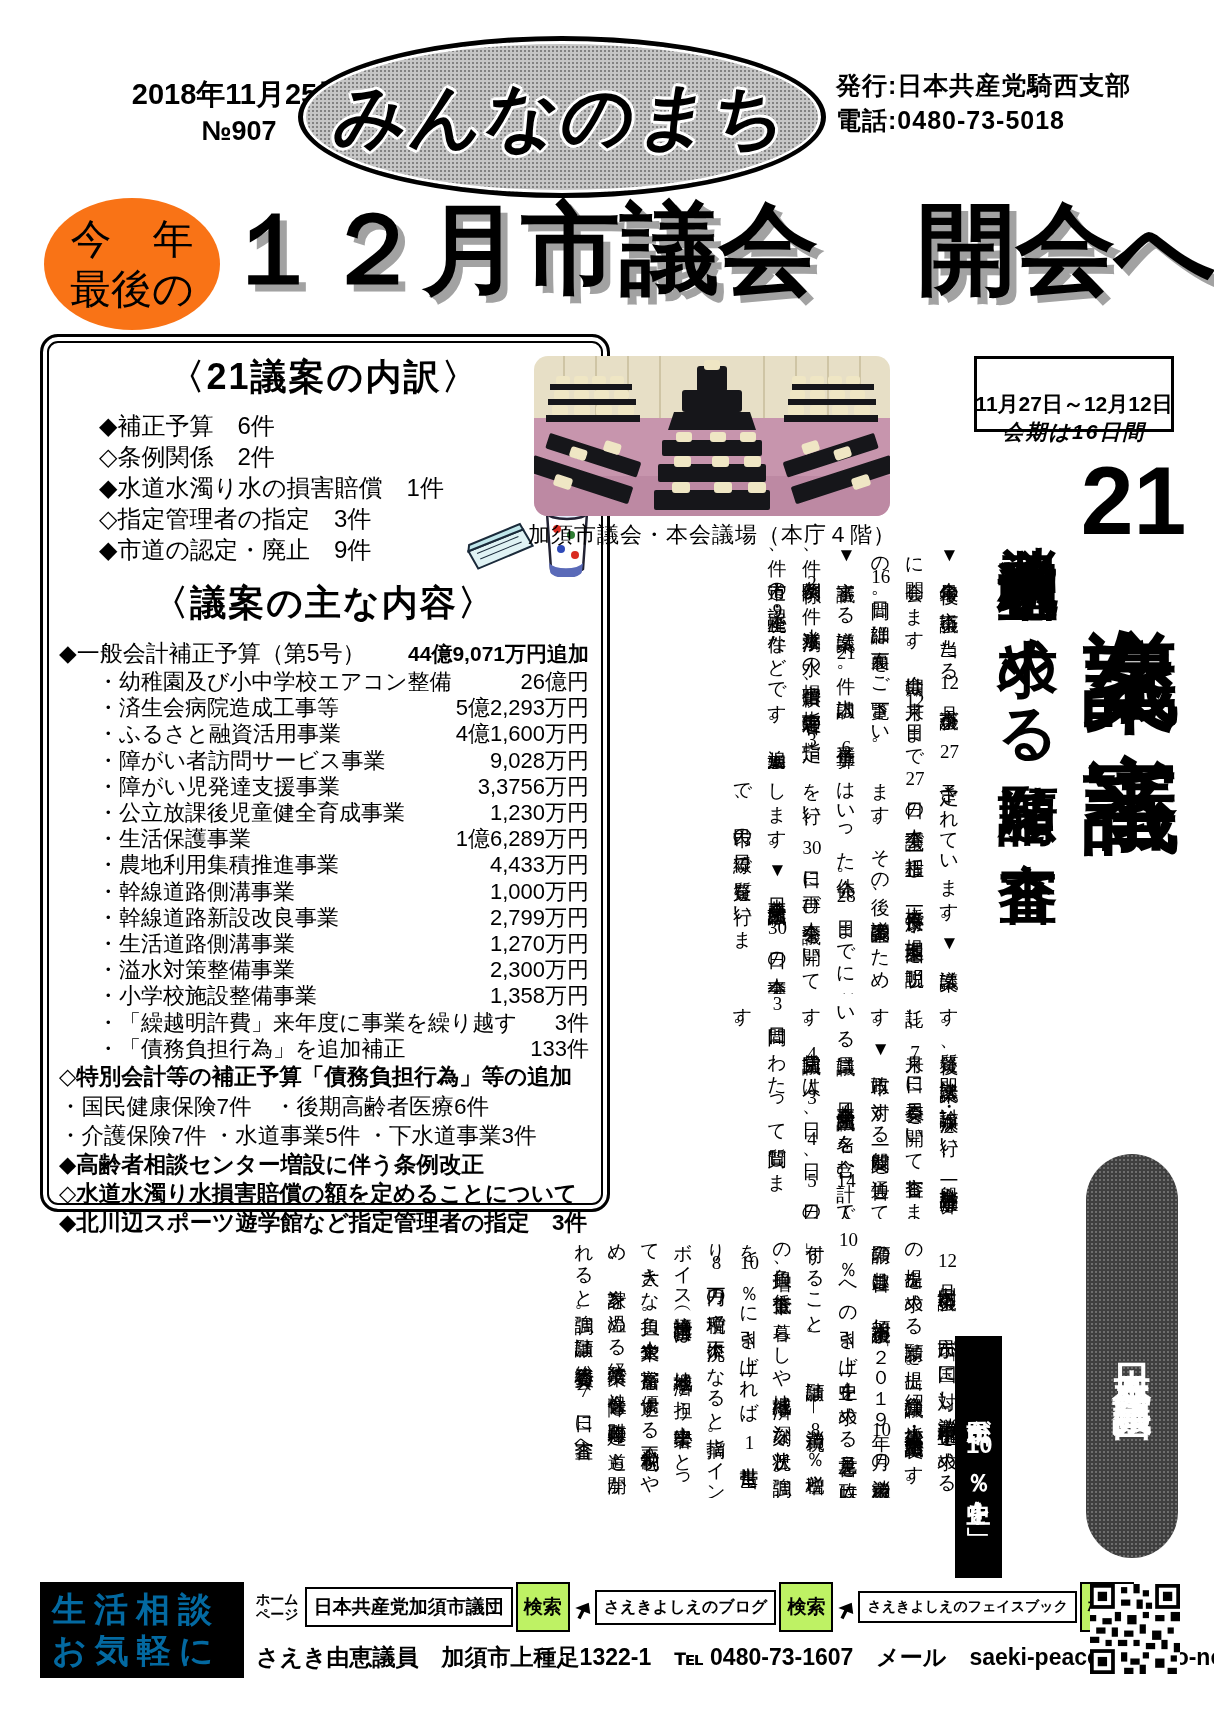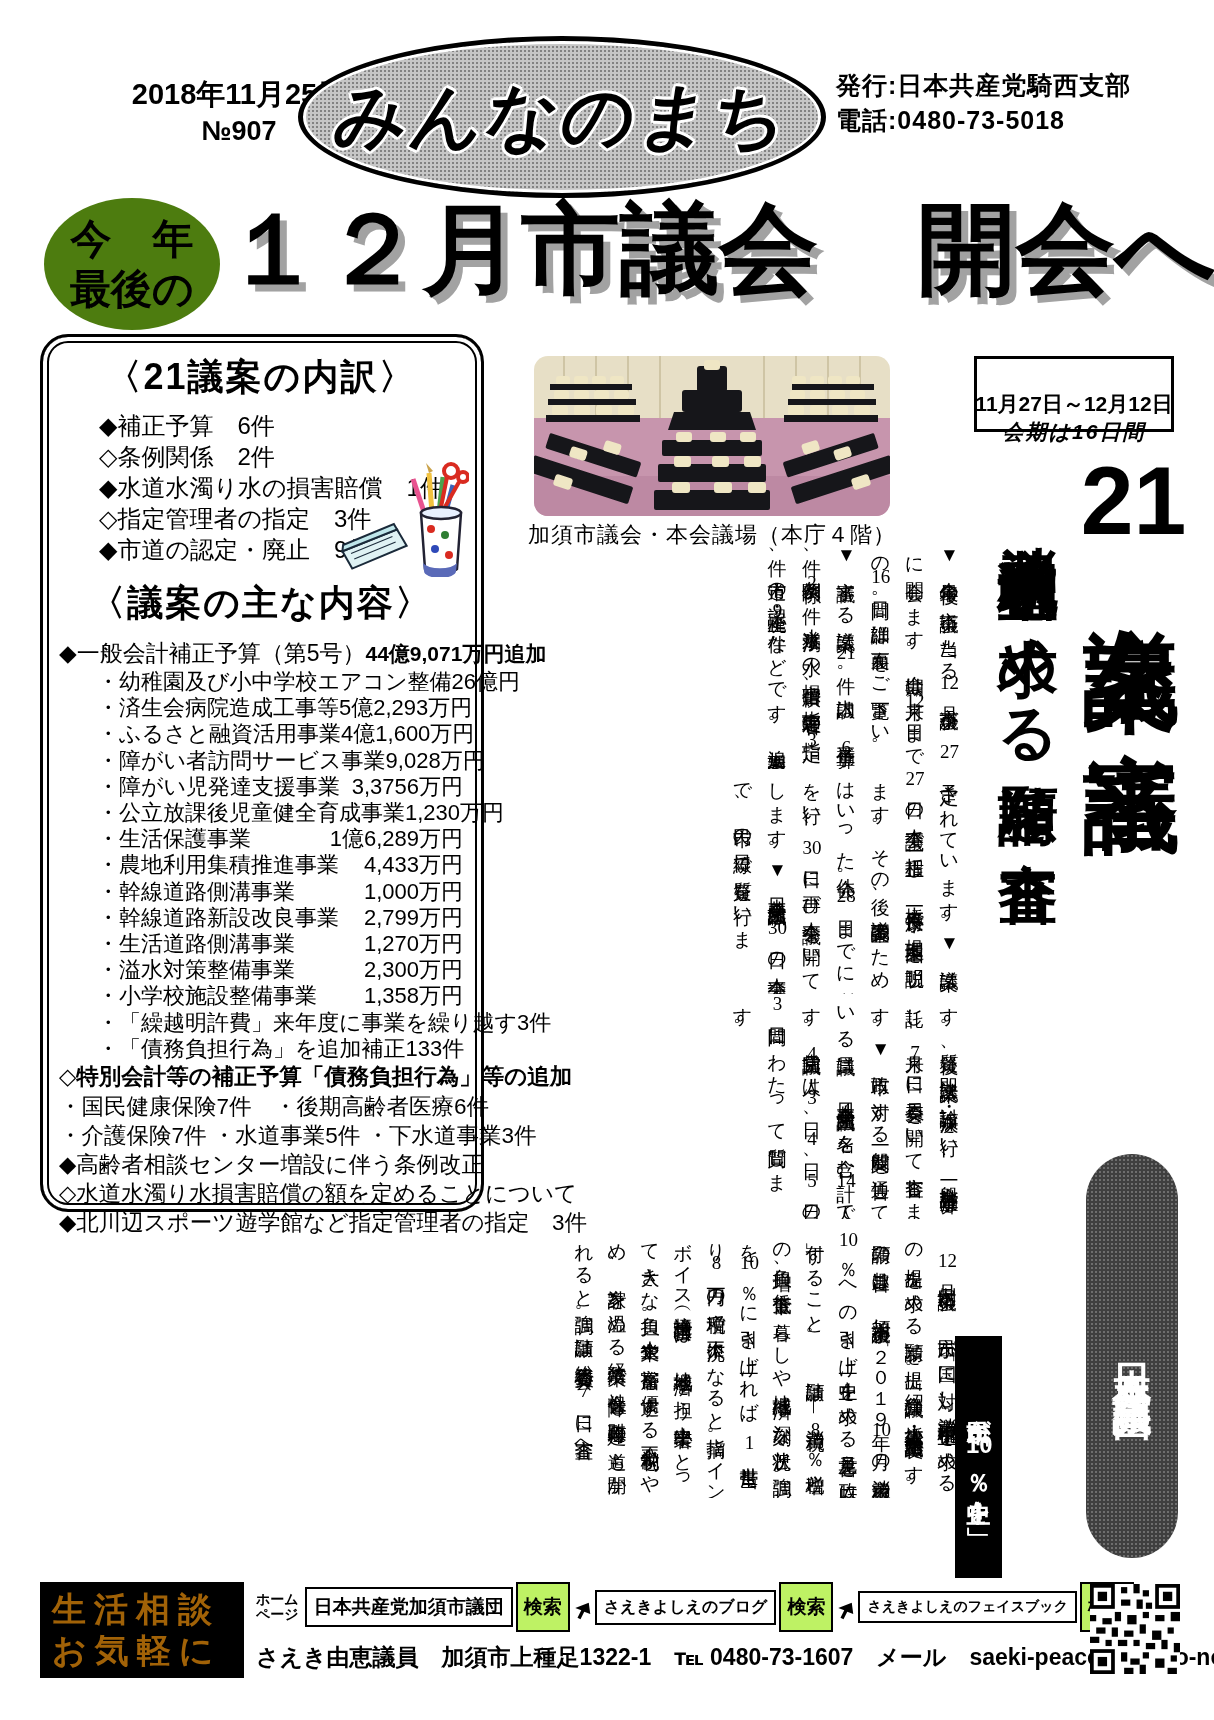--- a/index.html
+++ b/index.html
@@ -13,40 +13,40 @@
   .issue-no{font-size:27px;}
   .title-ellipse{left:298px;top:36px;width:518px;height:152px;border:5px solid #000;border-radius:50%;
     background-color:#c6c6c6;
     background-image:radial-gradient(#828282 1px, rgba(0,0,0,0) 1.35px);background-size:4px 4px;
     box-shadow:inset 0 0 0 3px #fff;display:flex;align-items:center;justify-content:center;}
   .title-text{font-size:72px;font-weight:bold;letter-spacing:2px;transform:skewX(-8deg);
     text-shadow:3px 0 #fff,-3px 0 #fff,0 3px #fff,0 -3px #fff,2px 2px #fff,-2px -2px #fff,2px -2px #fff,-2px 2px #fff;}
   .publisher-block{left:836px;top:68px;font-size:25px;font-weight:bold;line-height:1.4;letter-spacing:1px;}
 
   
-  .year-ellipse{left:44px;top:198px;width:176px;height:132px;background:#4d7c0f;border-radius:50%;
+  .year-ellipse{left:44px;top:198px;width:176px;height:132px;background:#f97316;border-radius:50%;
     display:flex;flex-direction:column;align-items:center;justify-content:center;
-    font-size:41px;font-weight:bold;line-height:1.22;}
+    font-size:41px;font-weight:normal;line-height:1.22;}
   .main-headline{left:224px;top:194px;margin:0;font-size:99px;font-weight:bold;line-height:1.12;
     white-space:nowrap;letter-spacing:0;text-shadow:7px 7px 0 #a2a2a2;}
 
   
-  .agenda-box{left:40px;top:334px;width:444px;height:878px;border:3px solid #000;border-radius:28px;
+  .agenda-box{left:40px;top:334px;width:570px;height:878px;border:3px solid #000;border-radius:18px;
     box-shadow:inset 0 0 0 4px #fff,inset 0 0 0 6px #000;
     padding:14px 18px 10px 16px;box-sizing:border-box;}
   .bx-title{font-size:36px;font-weight:bold;text-align:center;letter-spacing:2px;margin:2px 0 8px;}
   .bd-item{font-size:24px;line-height:31px;white-space:nowrap;margin-left:40px;}
   .clipart{position:absolute;right:12px;top:118px;width:132px;height:122px;}
   .bx-title2{margin-top:14px;margin-bottom:10px;}
   .bh-row{display:flex;justify-content:space-between;align-items:baseline;font-size:23px;line-height:30px;white-space:nowrap;}
   .bh-amount{font-size:21px;font-weight:bold;}
   .bi-row{display:flex;justify-content:space-between;align-items:baseline;font-size:22px;line-height:26.2px;white-space:nowrap;margin-left:38px;}
   .sp-head{font-size:22.5px;line-height:30px;font-weight:bold;white-space:nowrap;}
   .sp-line{font-size:22.5px;line-height:29px;white-space:nowrap;}
-  .bt-line{font-size:22.5px;line-height:29px;font-weight:normal;white-space:nowrap;}
+  .bt-line{font-size:22.5px;line-height:29px;font-weight:bold;white-space:nowrap;}
 
   
   .photo-wrap{left:534px;top:356px;width:356px;height:160px;border-radius:14px;overflow:hidden;}
   .photo-caption{left:524px;top:520px;width:376px;text-align:center;font-size:22px;letter-spacing:1px;}
   .session-box{left:974px;top:356px;width:194px;height:70px;border:3px solid #000;
     display:flex;flex-direction:column;align-items:center;justify-content:center;font-weight:bold;}
   .sb-line1{font-size:21px;white-space:nowrap;margin-top:48px;}
   .sb-line2{font-size:21px;letter-spacing:2px;white-space:nowrap;font-style:italic;}
 
   
@@ -67,21 +67,21 @@
   
   .serif{font-family:"Liberation Serif","DejaVu Serif",serif;}
   .article1{left:518px;top:544px;width:448px;}
   .band{writing-mode:vertical-rl;width:448px;height:225px;font-size:19px;line-height:34.4px;
         letter-spacing:1.6px;overflow:hidden;}
   .article2{left:42px;top:1230px;width:922px;height:268px;font-size:19px;line-height:33px;
         letter-spacing:1.6px;overflow:hidden;}
 
   
   .footer{left:40px;top:1582px;width:1140px;display:flex;gap:12px;align-items:flex-start;}
-  .consult-box{width:204px;height:96px;background:#000;color:#a16207;display:flex;flex-direction:column;
+  .consult-box{width:204px;height:96px;background:#000;color:#0369a1;display:flex;flex-direction:column;
     justify-content:center;padding-left:12px;box-sizing:border-box;flex:none;}
   .consult-line{font-size:34px;font-weight:bold;letter-spacing:8px;line-height:1.2;white-space:nowrap;}
   .footer-mid{flex:1;min-width:0;}
   .search-row{display:flex;align-items:center;gap:4px;}
   .hp-label{font-size:14px;line-height:1.1;font-weight:bold;margin-right:2px;flex:none;}
   .search-pair{display:flex;align-items:center;gap:3px;}
   .search-box{border:2px solid #000;padding:5px 7px;font-size:19px;font-weight:bold;white-space:nowrap;}
   .search-pair.sp2 .search-box{font-size:16px;}
   .search-pair.sp3 .search-box{font-size:14px;}
   .search-btn{border:2px solid #000;background:#bef264;font-size:19px;font-weight:bold;

